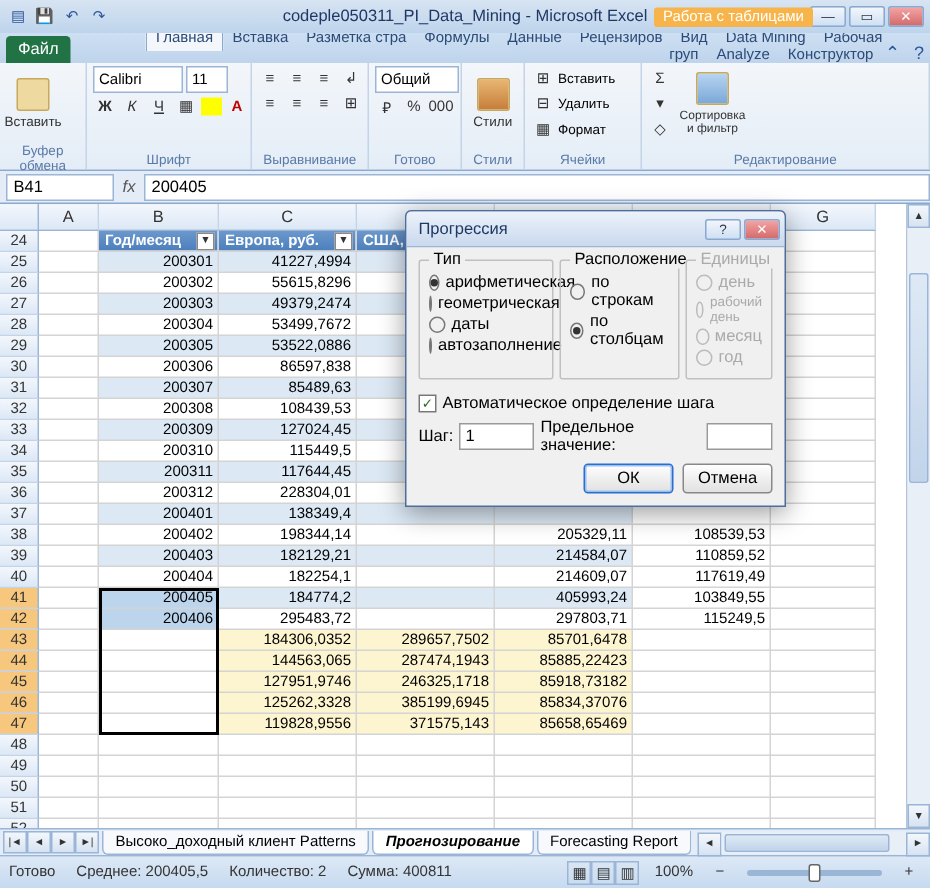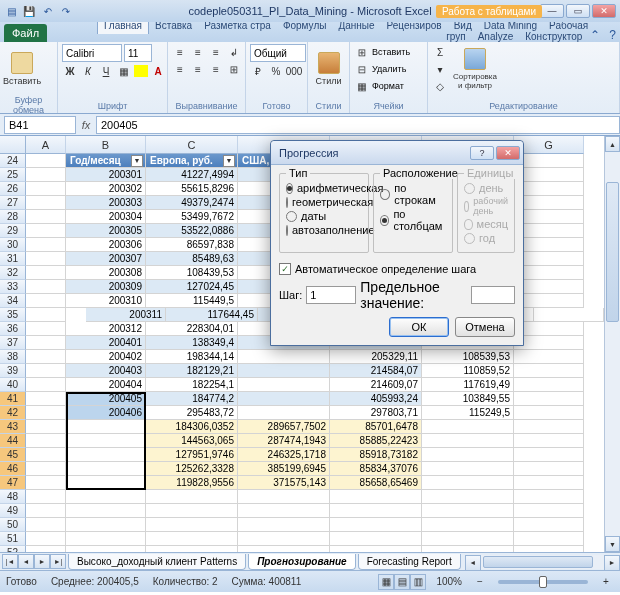--- a/index.html
+++ b/index.html
@@ -383,21 +383,21 @@
             <div class="cell" style="width: 40px;"></div>
             <div class="cell" style="width: 80px;">200310</div>
             <div class="cell" style="width: 92px;">115449,5</div>
             <div class="cell" style="width: 92px;"></div>
             <div class="cell" style="width: 92px;"></div>
             <div class="cell" style="width: 92px;"></div>
             <div class="cell" style="width: 70px;"></div>
           </div>
           <div class="cellrow">
             <div class="cell" style="width: 40px;"></div>
-            <div class="cell bluerow" style="width: 80px; margin-left: 20px;">200311</div>
+            <div class="cell bluerow" style="width: 80px;">200311</div>
             <div class="cell bluerow" style="width: 92px;">117644,45</div>
             <div class="cell bluerow" style="width: 92px;"></div>
             <div class="cell bluerow" style="width: 92px;"></div>
             <div class="cell" style="width: 92px;"></div>
             <div class="cell" style="width: 70px;"></div>
           </div>
           <div class="cellrow">
             <div class="cell" style="width: 40px;"></div>
             <div class="cell" style="width: 80px;">200312</div>
             <div class="cell" style="width: 92px;">228304,01</div>
@@ -660,21 +660,21 @@
           </div>
       </div>
     </div>
     <div class="check-row">
       <span class="chk">✓</span>
       <span>Автоматическое определение шага</span>
     </div>
     <div style="display:flex;gap:4px;align-items:center">
       <span>Шаг:</span>
       <input class="dlg-input" style="width: 50px;" value="1">
-      <span style="font-size:14px">Предельное значение:</span>
+      <span style="font-size:11px">Предельное значение:</span>
       <input class="dlg-input" style="width: 44px;" value="">
     </div>
     <div class="dlg-btns">
       <div class="dlg-btn default">ОК</div>
       <div class="dlg-btn">Отмена</div>
     </div>
   </div>
 </div>
 
 </body></html>

